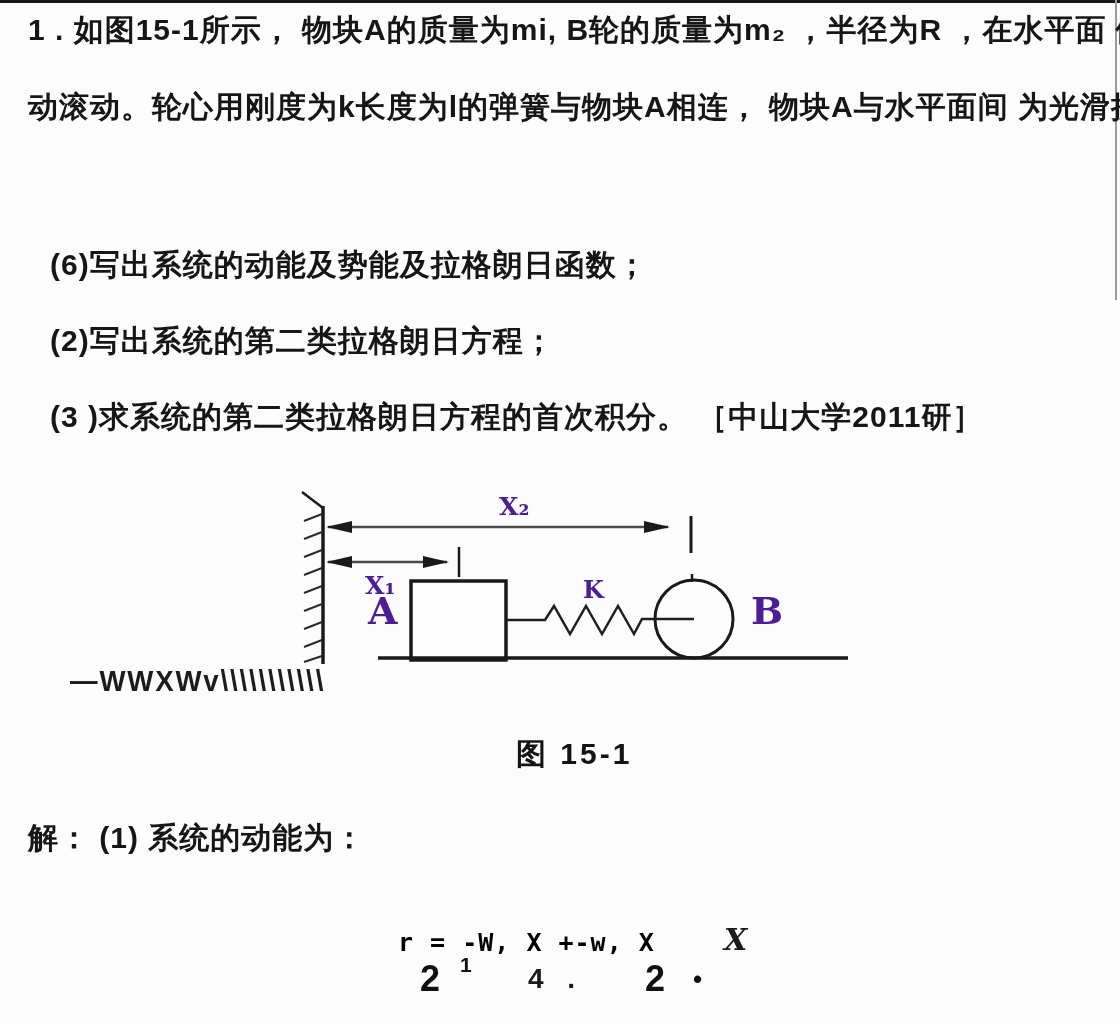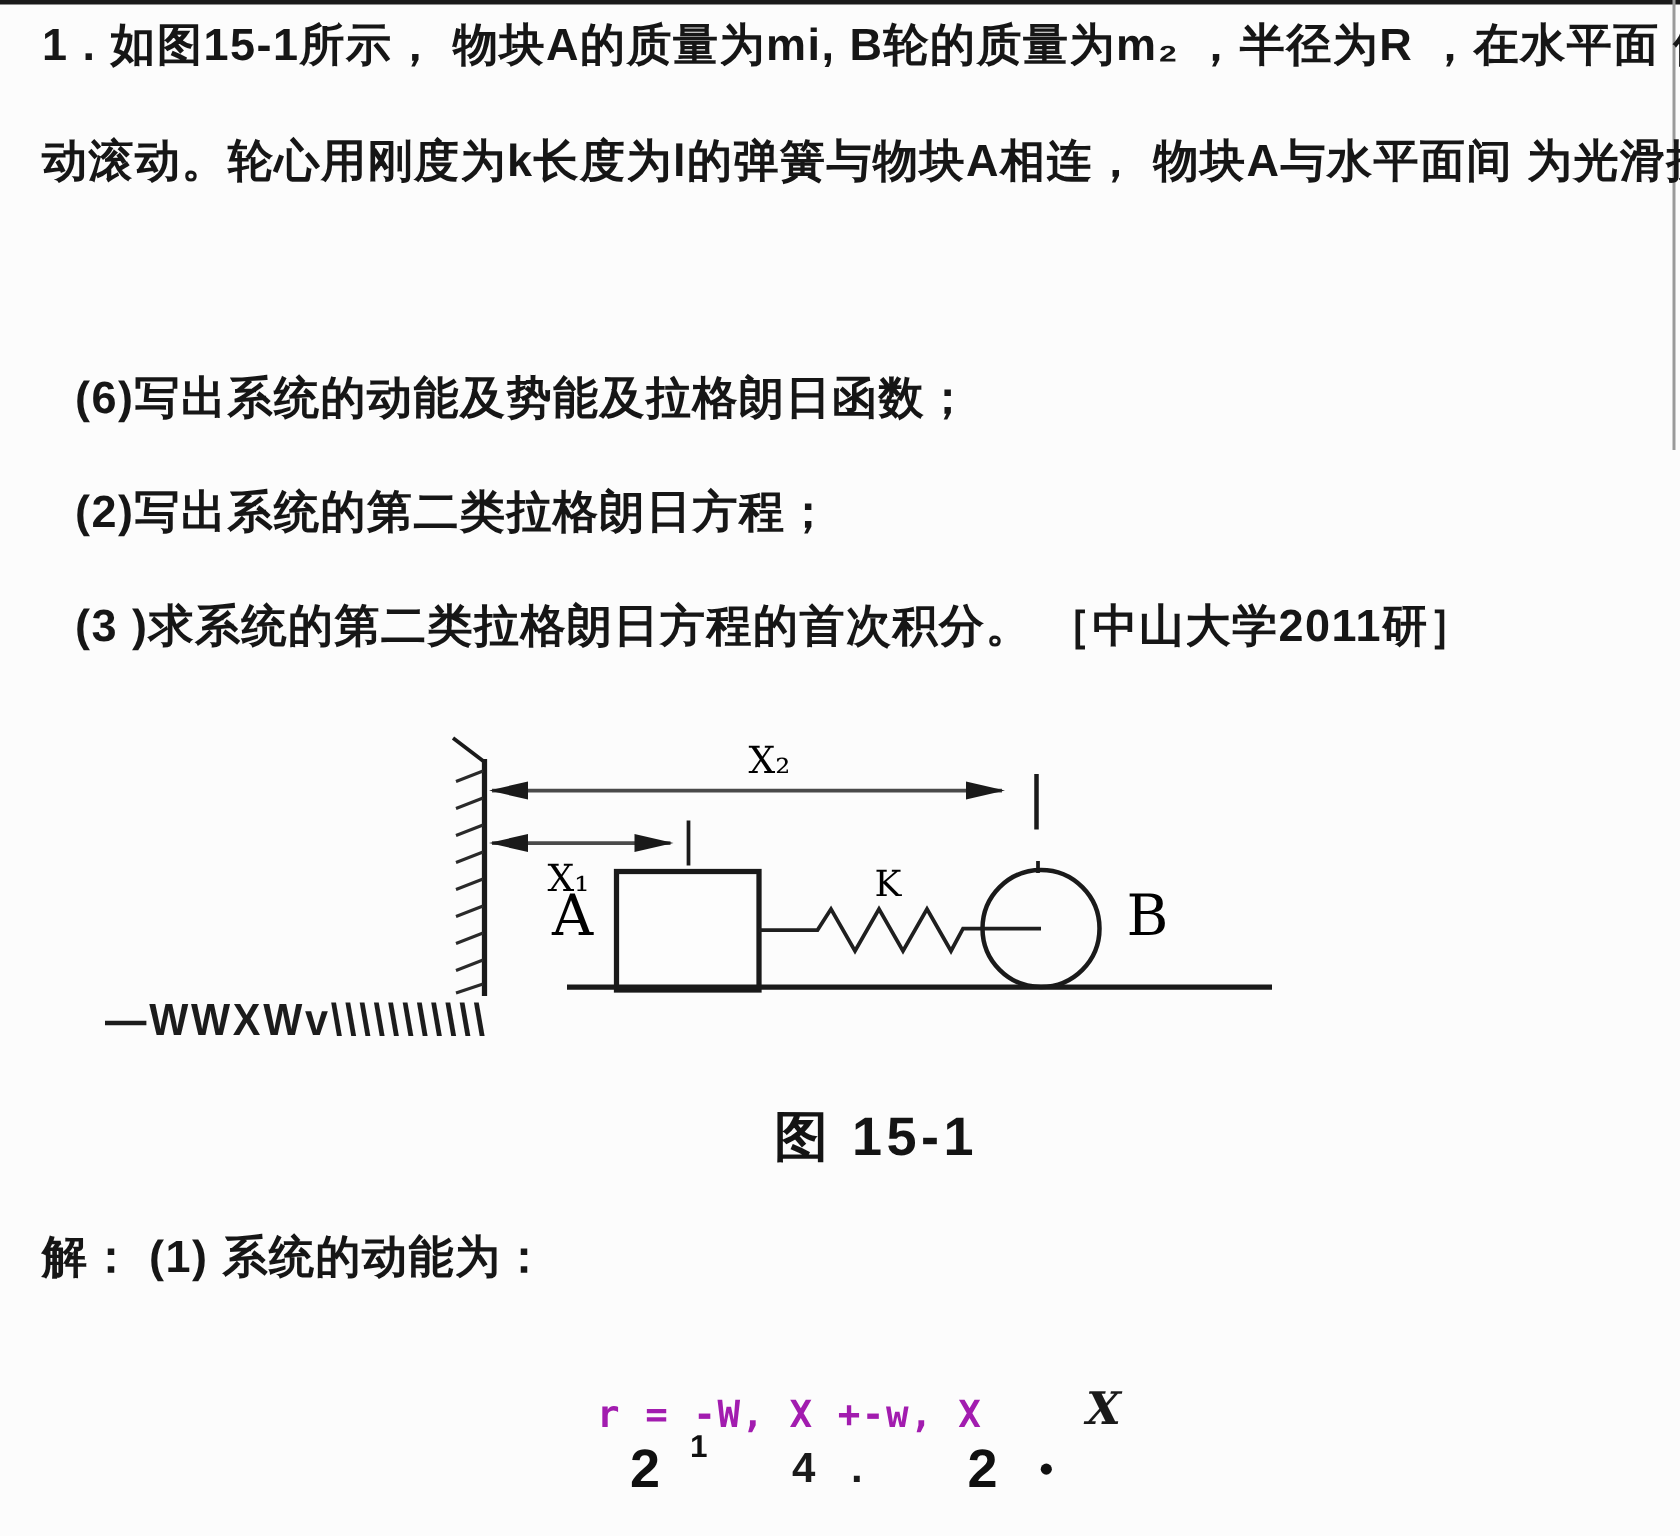--- a/index.html
+++ b/index.html
@@ -23,39 +23,39 @@
     color:#161616;
   }
   .scan-top-line{
     left:0;top:0;width:1120px;height:3px;background:#1a1a1a;
   }
   .scan-right-line{
     left:1115px;top:0;width:2px;height:300px;background:#9a9a9a;
   }
   .fig-label-serif{
     font-family:"DejaVu Serif","Liberation Serif",serif;
-    font-weight:400;
+    font-weight:700;
     white-space:nowrap;
-    color:#000000;
+    color:#4c1d95;
   }
   .fig-xlabel{font-size:25px;}
   .fig-big{font-size:38px;}
   .fig-k{font-size:24px;}
   .ground-scan{
     font-size:30px;font-weight:700;letter-spacing:2px;
     white-space:nowrap;color:#1c1c1c;
     transform:scaleX(0.92);transform-origin:left center;
   }
   .caption{
-    font-size:36px;font-weight:700;letter-spacing:3px;white-space:nowrap;
+    font-size:30px;font-weight:700;letter-spacing:3px;white-space:nowrap;
   }
   .formula-main{
     font-family:"DejaVu Sans Mono","Liberation Mono",monospace;
     font-size:25px;font-weight:600;letter-spacing:1px;
-    white-space:pre;color:#a21caf;
+    white-space:pre;color:#000000;
   }
   .formula-tail{
     font-family:"DejaVu Serif","Liberation Serif",serif;
     font-style:italic;font-size:30px;font-weight:600;color:#1a1a1a;
   }
   .frag-big2{font-size:36px;font-weight:800;color:#101010;}
   .frag-sup{font-size:21px;font-weight:800;color:#101010;}
   .frag-mid{font-size:28px;font-weight:600;letter-spacing:8px;color:#1a1a1a;}
   .frag-dot{font-size:26px;font-weight:700;color:#101010;}
 </style>

